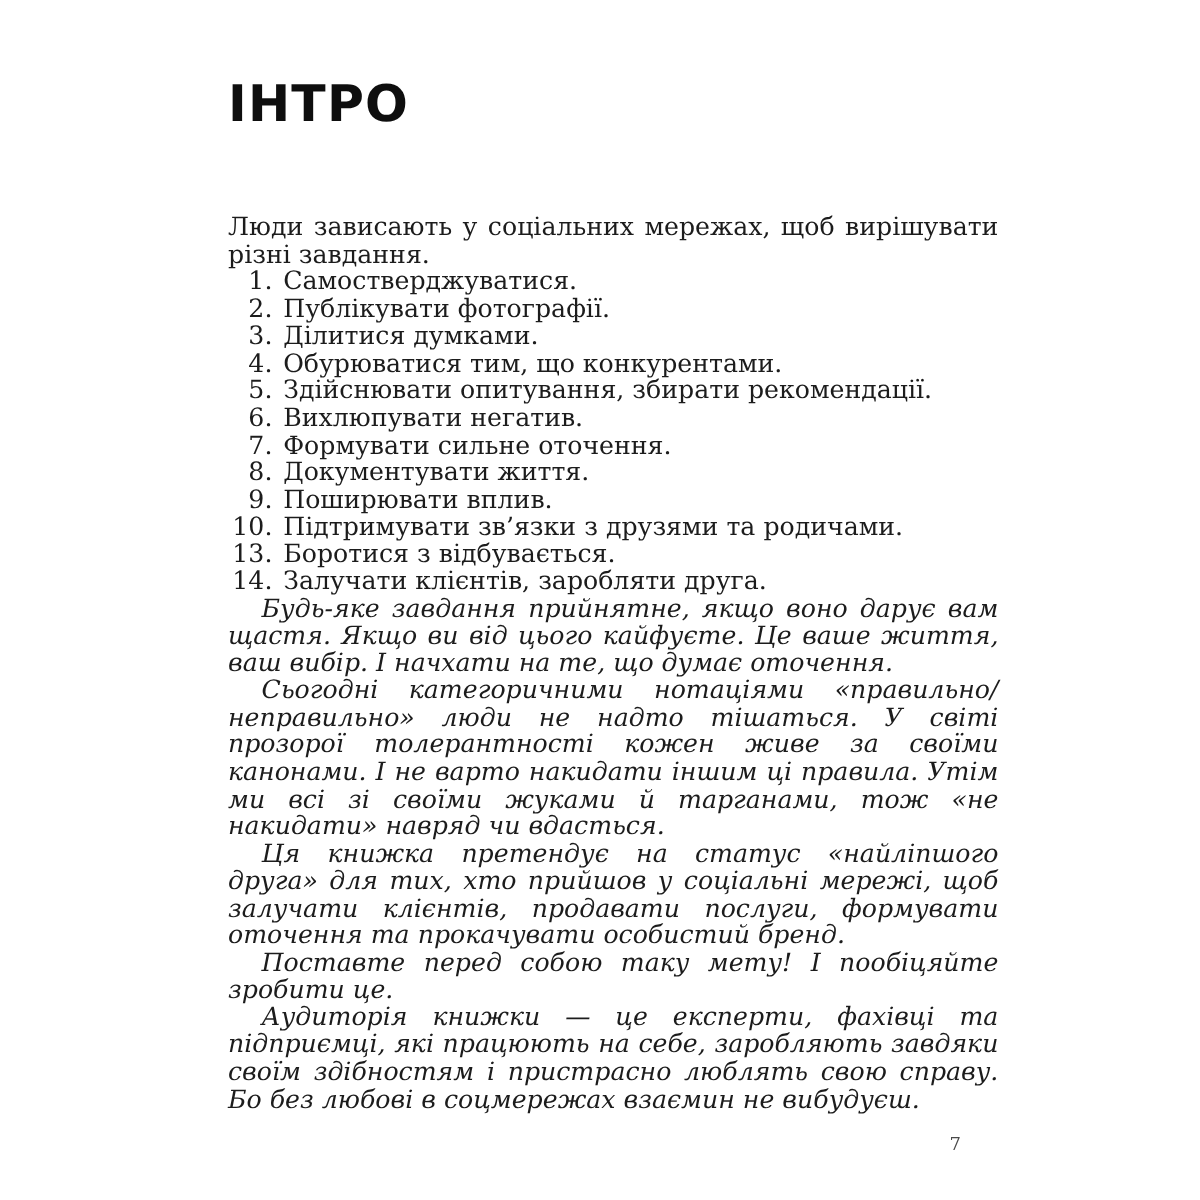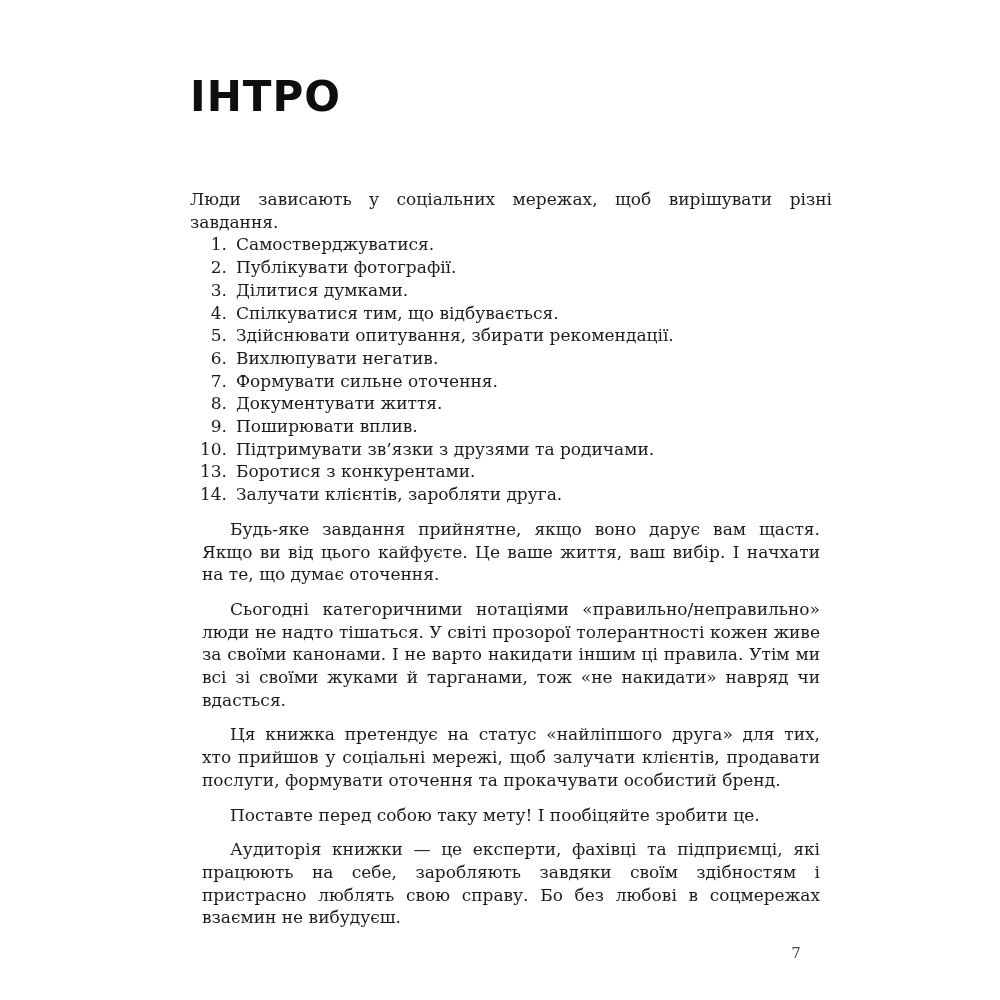--- a/index.html
+++ b/index.html
@@ -12,34 +12,34 @@
     width: 1000px;
     height: 1000px;
     background: #ffffff;
     overflow: hidden;
     font-family: "DejaVu Serif", serif;
     color: #1c1c1c;
   }
   .content {
     position: absolute;
     left: 190px;
-    top: 76px;
+    top: 66px;
     width: 642px;
   }
   h1.chapter-title {
     margin: 0 0 70px 0;
     font-family: "DejaVu Sans", sans-serif;
     font-weight: 900;
     font-size: 42px;
     line-height: 1;
     letter-spacing: 1px;
     color: #0e0e0e;
   }
   .bodytext {
-    font-size: 17px;
+    font-size: 21px;
     line-height: 22.7px;
   }
   p.lead {
     margin: 0;
     text-align: justify;
   }
   ol.tasks {
     list-style: none;
     margin: 0;
     padding: 0;
@@ -49,23 +49,24 @@
   }
   ol.tasks .num {
     flex: 0 0 37px;
     text-align: right;
     padding-right: 9px;
   }
   ol.tasks .txt {
     flex: 1 1 auto;
   }
   p.para {
-    margin: 12px;
+    margin: 0;
     text-align: justify;
     text-indent: 28px;
+    font-style: italic;
   }
   .pagenum {
     position: absolute;
     left: 782px;
     top: 944px;
     width: 28px;
     text-align: center;
     font-size: 15px;
     color: #4a4a4a;
   }
@@ -92,21 +93,21 @@
             <span class="txt">Публікувати фотографії.</span>
           </li>
 
           <li>
             <span class="num">3.</span>
             <span class="txt">Ділитися думками.</span>
           </li>
 
           <li>
             <span class="num">4.</span>
-            <span class="txt">Спілкуватися тим, що відбувається.</span>
+            <span class="txt">Обурюватися тим, що конкурентами.</span>
           </li>
 
           <li>
             <span class="num">5.</span>
             <span class="txt">Здійснювати опитування, збирати рекомендації.</span>
           </li>
 
           <li>
             <span class="num">6.</span>
             <span class="txt">Вихлюпувати негатив.</span>
@@ -129,21 +130,21 @@
 
           <li>
             <span class="num">10.</span>
             <span class="txt">Підтримувати зв’язки з друзями та родичами.</span>
           </li>
 
 
 
           <li>
             <span class="num">13.</span>
-            <span class="txt">Боротися з конкурентами.</span>
+            <span class="txt">Боротися з відбувається.</span>
           </li>
 
           <li>
             <span class="num">14.</span>
             <span class="txt">Залучати клієнтів, заробляти друга.</span>
           </li>
 
         </ol>
 
       <div>

